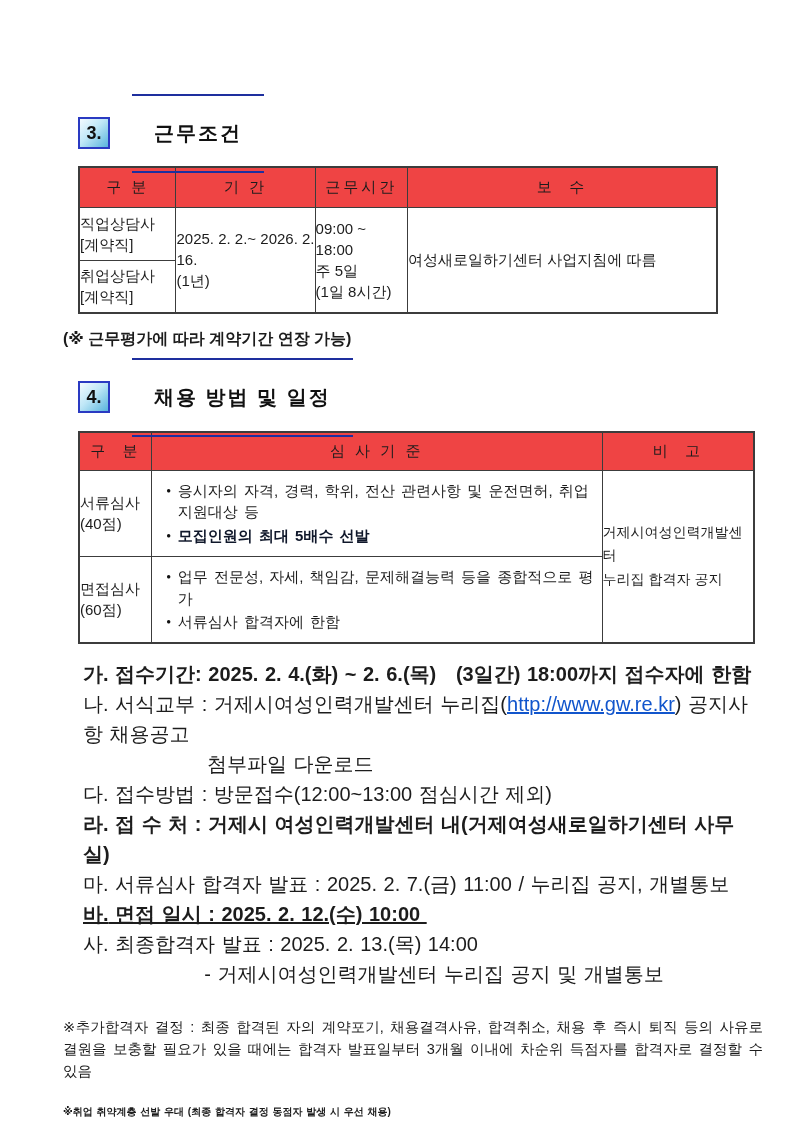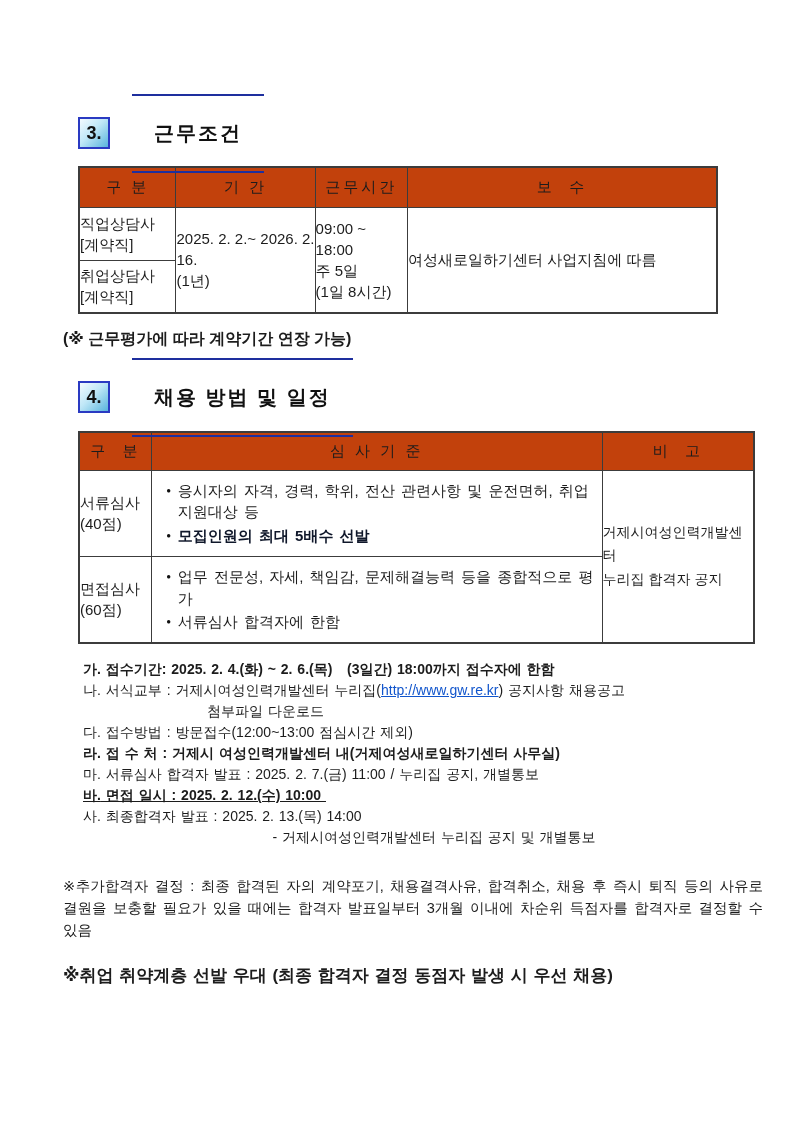--- a/index.html
+++ b/index.html
@@ -28,21 +28,21 @@
     border-top:2.5px solid #1e2f9e; border-bottom:2.5px solid #1e2f9e;
     padding:24px 22px;
     white-space:pre-wrap;
   }
 
   
   table { border-collapse:collapse; table-layout:fixed; }
   th,td { border:1.5px solid #3c3c3c; }
   table { border:2px solid #3c3c3c; }
   th {
-    background:#c2410c; font-weight:400; font-size:15px;
+    background:#ef4444; font-weight:400; font-size:15px;
     text-align:center; letter-spacing:3px; white-space:pre-wrap;
   }
   td { text-align:left; font-size:15px; line-height:1.4; }
 
   .t1 { width:640px; margin-top:13px; }
   .t1 th { height:40px; }
   .t1 td { height:53px; }
 
   .note3 {
     margin:15px 0 18px -15px;
@@ -55,36 +55,36 @@
   .t2 th { height:38px; }
   .t2 .row1 td { height:74px; }
   .t2 .row2 td { height:64px; }
   .t2 td.criteria { text-align:left; padding:7px 8px 7px 8px; }
   .bullet-line { display:flex; line-height:1.45; margin:2px 0; word-spacing:2px; }
   .bullet { flex:0 0 18px; text-align:center; font-size:12px; padding-top:2px; color:#111; }
   .blue-bold { color:#0f172a; font-weight:700; }
   .note-cell { font-size:14px; line-height:1.7; }
 
   
-  .list { margin:15px 0 0 5px; font-size:14px; line-height:1.5; }
+  .list { margin:15px 0 0 5px; font-size:20px; line-height:1.5; }
   .list-item { white-space:pre-wrap; word-spacing:1px; }
   .bold { font-weight:700; }
   .ul-line { text-decoration:underline; }
   .indent2 { margin-left:124px; }
   .sub-line { margin-left:30px; white-space:pre-wrap;text-align:center; }
   .link { color:#1155cc; text-decoration:underline; cursor:pointer; }
 
   .footnote1 {
     margin:28px 0 0 -15px; width:700px;
     font-size:14.5px; line-height:1.5; text-align:justify;
     word-spacing:2px;
   }
   .footnote2 {
     margin:23px 0 0 -15px; width:700px;
-    font-size:17px; font-weight:700; white-space:pre-wrap; word-spacing:1px;
+    font-size:10px; font-weight:700; white-space:pre-wrap; word-spacing:1px;
   }
 </style>
 </head>
 <body>
 
 <div class="page">
 
   <div class="section-heading">
     <div class="badge">3.</div>
     <div class="heading-title">근무조건</div>

